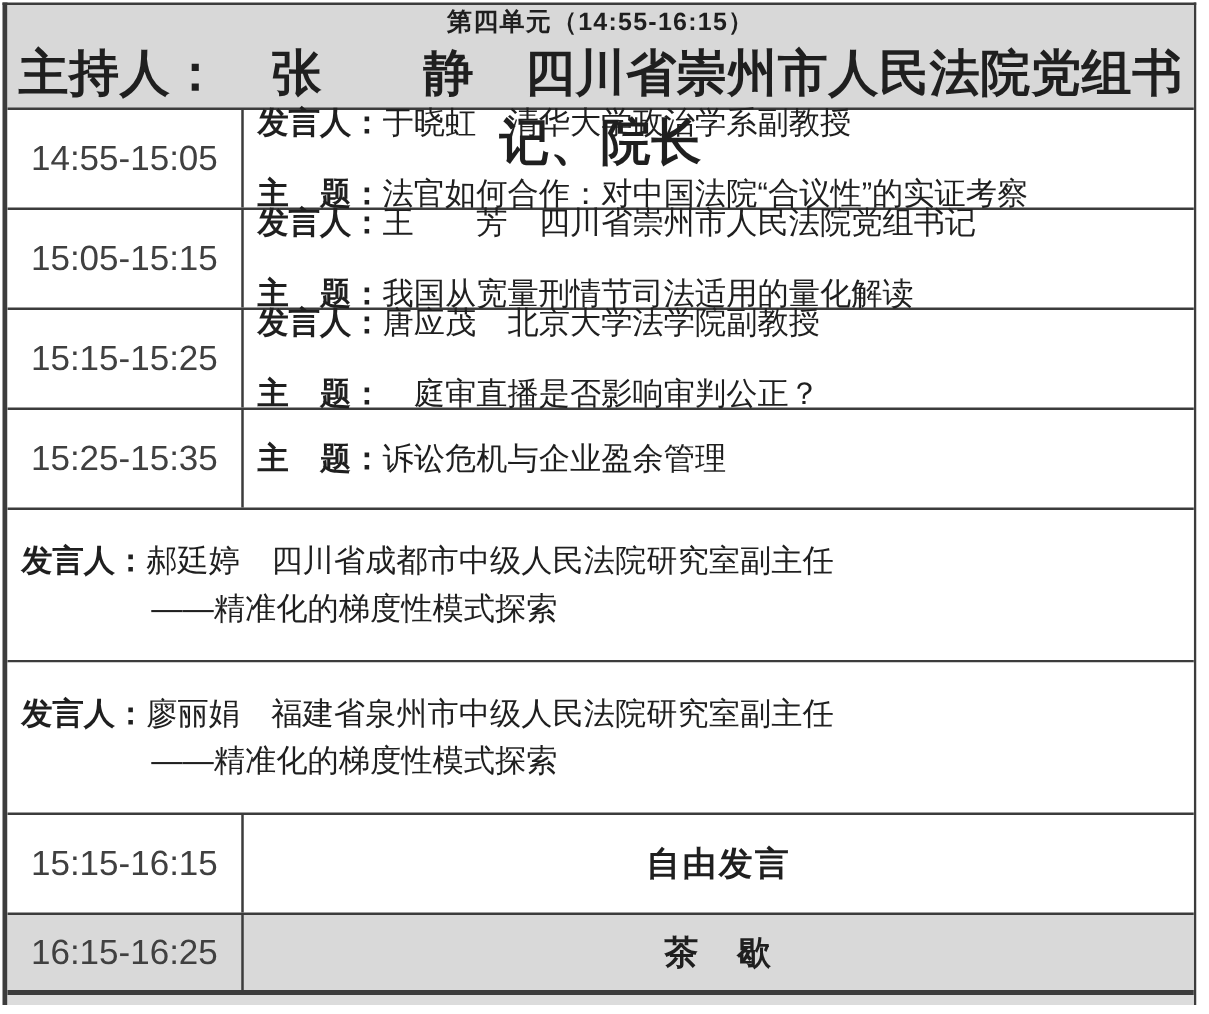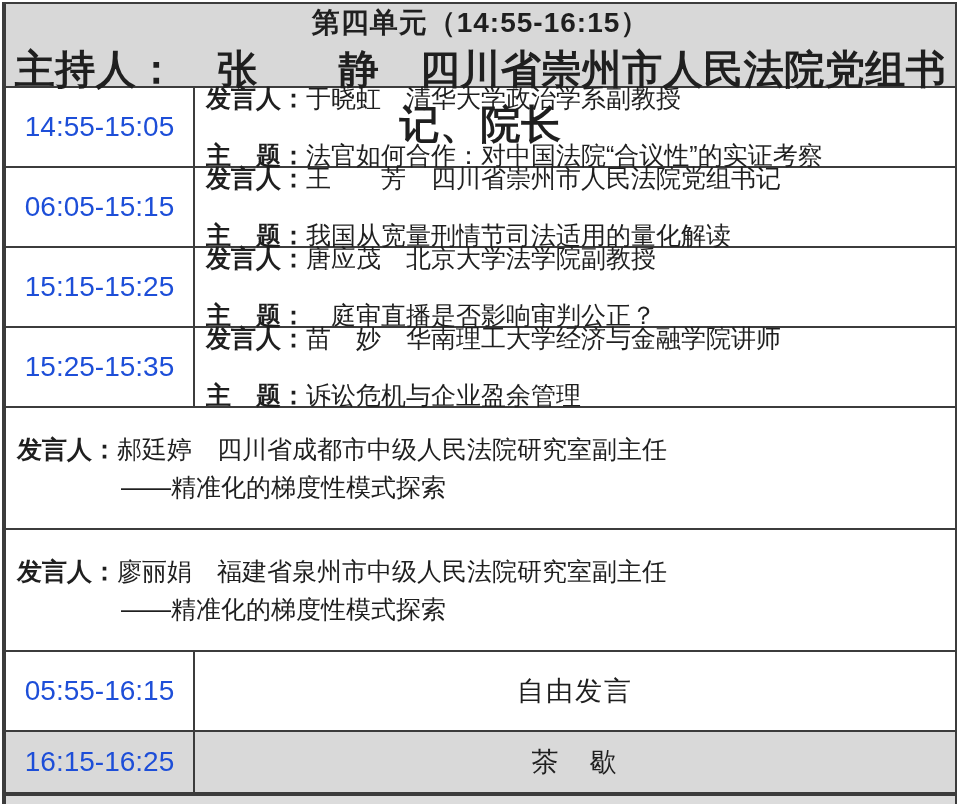--- a/index.html
+++ b/index.html
@@ -30,21 +30,21 @@
     height: 84px;
     background: #d8d8d8;
     border-bottom: 2px solid #3c3c3c;
     display: flex;
     flex-direction: column;
     justify-content: space-evenly;
     align-items: center;
     text-align: center;
   }
   .header-title {
-    font-size: 28px;
+    font-size: 20px;
     font-weight: bold;
     letter-spacing: 1px;
   }
   .header-moderator {
     font-size: 40px;
     font-weight: bold;
     letter-spacing: 0.5px;
   }
 
   
@@ -59,21 +59,21 @@
   .row.shaded { background: #d9d9d9; }
 
   .time-cell {
     width: 189px;
     flex: 0 0 189px;
     border-right: 2px solid #3c3c3c;
     display: flex;
     align-items: center;
     justify-content: center;
     font-size: 28px;
-    color: #1d4ed8;
+    color: #404040;
     white-space: nowrap;
   }
 
   .content-cell {
     flex: 1 1 auto;
     display: flex;
     flex-direction: column;
     justify-content: center;
     padding-left: 11px;
     font-size: 25px;
@@ -86,21 +86,21 @@
   .lbl { font-weight: bold; }
 
   .topic-cont { padding-left: 104px; }
 
   .center-cell {
     flex: 1 1 auto;
     display: flex;
     align-items: center;
     justify-content: center;
     font-size: 27px;
-    font-weight: normal;
+    font-weight: bold;
     letter-spacing: 2px;
     border-radius: 29px;
   }
 
   
   .cut-row {
     height: 8px;
     background: #dcdcdc;
   }
 </style>
@@ -120,21 +120,21 @@
         <span>14:55-15:05</span>
       </div>
       <div class="content-cell">
         <div class="line"><span class="lbl">发言人：</span><span>于晓虹　清华大学政治学系副教授</span></div>
         <div class="line"><span class="lbl">主　题：</span><span>法官如何合作：对中国法院“合议性”的实证考察</span></div>
       </div>
     </div>
 
     <div class="row h80">
       <div class="time-cell">
-        <span>06:05-15:15</span>
+        <span>15:05-15:15</span>
       </div>
       <div class="content-cell">
         <div class="line"><span class="lbl">发言人：</span><span>王　　芳　四川省崇州市人民法院党组书记</span></div>
         <div class="line"><span class="lbl">主　题：</span><span>我国从宽量刑情节司法适用的量化解读</span></div>
       </div>
     </div>
 
     <div class="row h80">
       <div class="time-cell">
         <span>15:15-15:25</span>
@@ -143,42 +143,41 @@
         <div class="line"><span class="lbl">发言人：</span><span>唐应茂　北京大学法学院副教授</span></div>
         <div class="line"><span class="lbl">主　题：</span><span>　庭审直播是否影响审判公正？</span></div>
       </div>
     </div>
 
     <div class="row h80">
       <div class="time-cell">
         <span>15:25-15:35</span>
       </div>
       <div class="content-cell">
-        <div class="line"><span class="lbl">发言人：</span><span>苗　妙　华南理工大学经济与金融学院讲师</span></div>
         <div class="line"><span class="lbl">主　题：</span><span>诉讼危机与企业盈余管理</span></div>
       </div>
     </div>
 
     <div class="row h122">
       <div class="content-cell">
         <div class="line"><span class="lbl">发言人：</span><span>郝廷婷　四川省成都市中级人民法院研究室副主任</span></div>
         <div class="line topic-cont">——精准化的梯度性模式探索</div>
       </div>
     </div>
 
     <div class="row h122">
       <div class="content-cell">
         <div class="line"><span class="lbl">发言人：</span><span>廖丽娟　福建省泉州市中级人民法院研究室副主任</span></div>
         <div class="line topic-cont">——精准化的梯度性模式探索</div>
       </div>
     </div>
 
     <div class="row h80">
       <div class="time-cell">
-        <span>05:55-16:15</span>
+        <span>15:15-16:15</span>
       </div>
       <div class="center-cell">自由发言</div>
     </div>
 
     <div class="row h76 shaded">
       <div class="time-cell">
         <span>16:15-16:25</span>
       </div>
       <div class="center-cell">茶　歇</div>
     </div>

